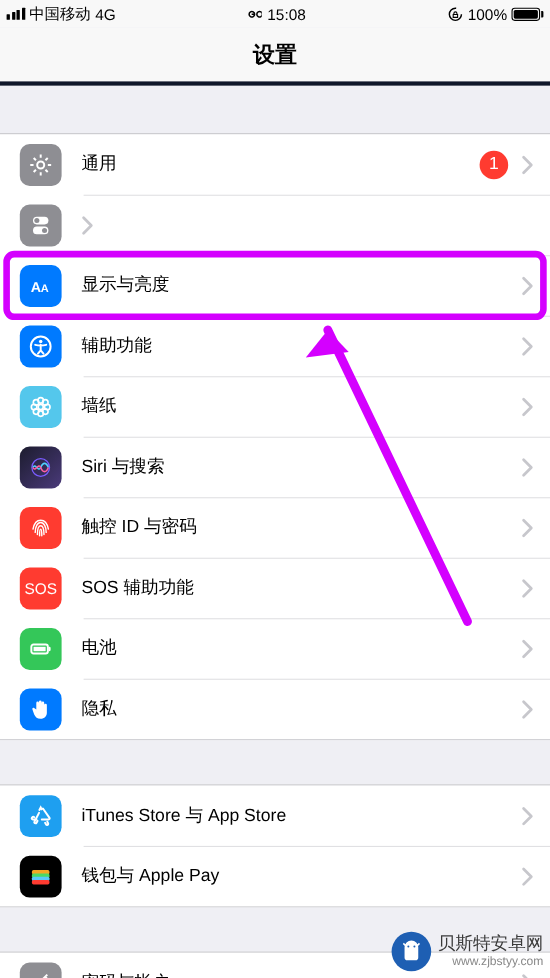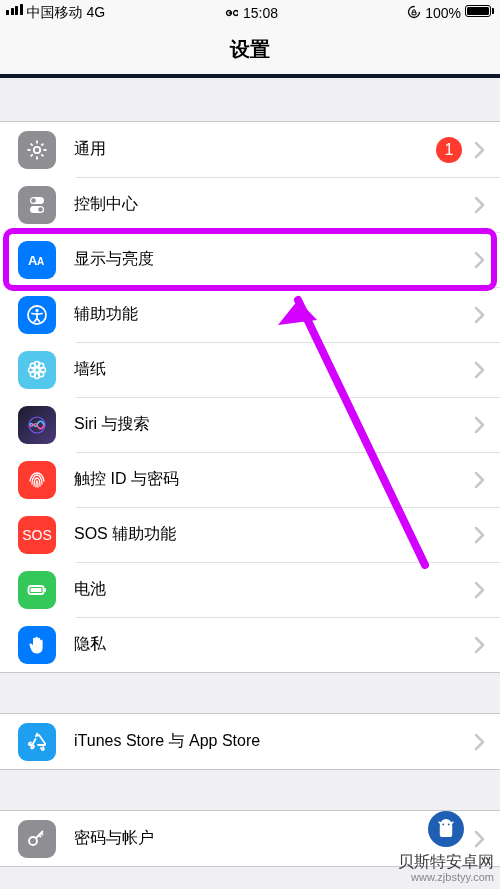--- a/index.html
+++ b/index.html
@@ -1,19 +1,19 @@
 <!DOCTYPE html>
 <html><head>
 <meta charset="utf-8">
 <style>
   * { box-sizing: border-box; margin: 0; padding: 0; }
   html, body { width: 500px; height: 889px; overflow: hidden; font-family: -apple-system, "Helvetica Neue", Arial, sans-serif; background: #efeff4; color: #000; }
   
   .status-bar { position: relative; height: 25px; background: #f8f8f8; display: flex; align-items: center; justify-content: space-between; padding: 0 6px; font-size: 14px; font-weight: 500; color: #000; }
-  .status-left, .status-right { display: flex; align-items: flex-start; gap: 4px; }
+  .status-left, .status-right { display: flex; align-items: center; gap: 4px; }
   .status-center { position: absolute; left: 50%; transform: translateX(-50%); display: flex; align-items: center; gap: 5px; }
   .sig-bars { display: flex; align-items: flex-end; gap: 1.5px; }
   .sig-bars span { width: 3px; background: #000; display: inline-block; border-radius: .5px; }
   .sig-bars span:nth-child(1){height:5px}
   .sig-bars span:nth-child(2){height:7px}
   .sig-bars span:nth-child(3){height:9px}
   .sig-bars span:nth-child(4){height:11px}
   .lock-ic, .hotspot-ic { display:inline-flex; }
   .battery { display: flex; align-items: center; gap: 1px; }
   .battery-body { width: 26px; height: 12px; border: 1px solid #000; border-radius: 3px; position: relative; }
@@ -48,21 +48,21 @@
   .ic-privacy{background:#007aff}
   .ic-appstore{background:#1e9ff0}
   .ic-wallet{background:#000}
   .ic-accounts{background:#8e8e93}
   
   .highlight-box { position:absolute; left:3px; right:3px; top:-4px; bottom:-4px; border:6px solid #d400ff; border-radius:10px; pointer-events:none; z-index:5; }
   .row.rel { position:relative; }
   
   .arrow-svg { position:absolute; z-index:6; pointer-events:none; }
   
-  .watermark { position:absolute; right:6px; bottom:6px; display:flex; align-items:center; gap:6px; z-index:10;flex-direction:column; }
+  .watermark { position:absolute; right:6px; bottom:6px; display:flex; align-items:center; gap:6px; z-index:10; }
   .wm-logo { width:36px; height:36px; border-radius:18px; background:#1e5fb3; display:flex; align-items:center; justify-content:center; }
   .wm-text { font-size:16px; color:#3a3a3a; line-height:18px; text-align:left; }
   .wm-sub { font-size:11px; color:#888;text-align:right; }
   .screen { position:relative; width:500px; height:889px; overflow:hidden; background:#efeff4; }
 </style>
 </head>
 <body>
 
 <div class="screen">
 
@@ -128,21 +128,20 @@
 
     <div class="row rel">
       <div class="icon-box ic-control">
         <svg viewBox="0 0 24 24" fill="#fff">
             <rect x="5" y="4" width="14" height="7" rx="3.5"></rect>
             <rect x="5" y="13" width="14" height="7" rx="3.5"></rect>
             <circle cx="8.5" cy="7.5" r="2.3" fill="#8e8e93"></circle>
             <circle cx="15.5" cy="16.5" r="2.3" fill="#8e8e93"></circle>
           </svg>
       </div>
-      <div class="lbl">控制中心</div>
       <div class="chev">
           <svg viewBox="0 0 12 18">
             <path d="M2 2l7 7-7 7" fill="none" stroke="currentColor" stroke-width="2.5" stroke-linecap="round" stroke-linejoin="round"></path>
           </svg>
         </div>
     </div>
 
     <div class="row rel">
       <div class="highlight-box"></div>
       <div class="icon-box ic-display">
@@ -283,20 +282,36 @@
           </svg>
       </div>
       <div class="lbl">iTunes Store 与 App Store</div>
       <div class="chev">
           <svg viewBox="0 0 12 18">
             <path d="M2 2l7 7-7 7" fill="none" stroke="currentColor" stroke-width="2.5" stroke-linecap="round" stroke-linejoin="round"></path>
           </svg>
         </div>
     </div>
 
+    <div class="row rel">
+      <div class="icon-box ic-wallet">
+        <svg viewBox="0 0 24 24">
+            <rect x="4" y="6" width="16" height="4" rx="1.5" fill="#f5a623"></rect>
+            <rect x="4" y="9" width="16" height="4" rx="1.5" fill="#4cd964"></rect>
+            <rect x="4" y="12" width="16" height="4" rx="1.5" fill="#5ac8fa"></rect>
+            <rect x="4" y="15" width="16" height="4" rx="1.5" fill="#ff3b30"></rect>
+          </svg>
+      </div>
+      <div class="lbl">钱包与 Apple Pay</div>
+      <div class="chev">
+          <svg viewBox="0 0 12 18">
+            <path d="M2 2l7 7-7 7" fill="none" stroke="currentColor" stroke-width="2.5" stroke-linecap="round" stroke-linejoin="round"></path>
+          </svg>
+        </div>
+    </div>
 
   </div>
 
   <div class="spacer2" style="height:40px"></div>
 
   <div class="group" style="border-bottom:none">
     <div class="row rel">
       <div class="icon-box ic-accounts">
         <svg viewBox="0 0 24 24" fill="none" stroke="#fff" stroke-width="1.8">
             <circle cx="8" cy="14" r="4"></circle>

